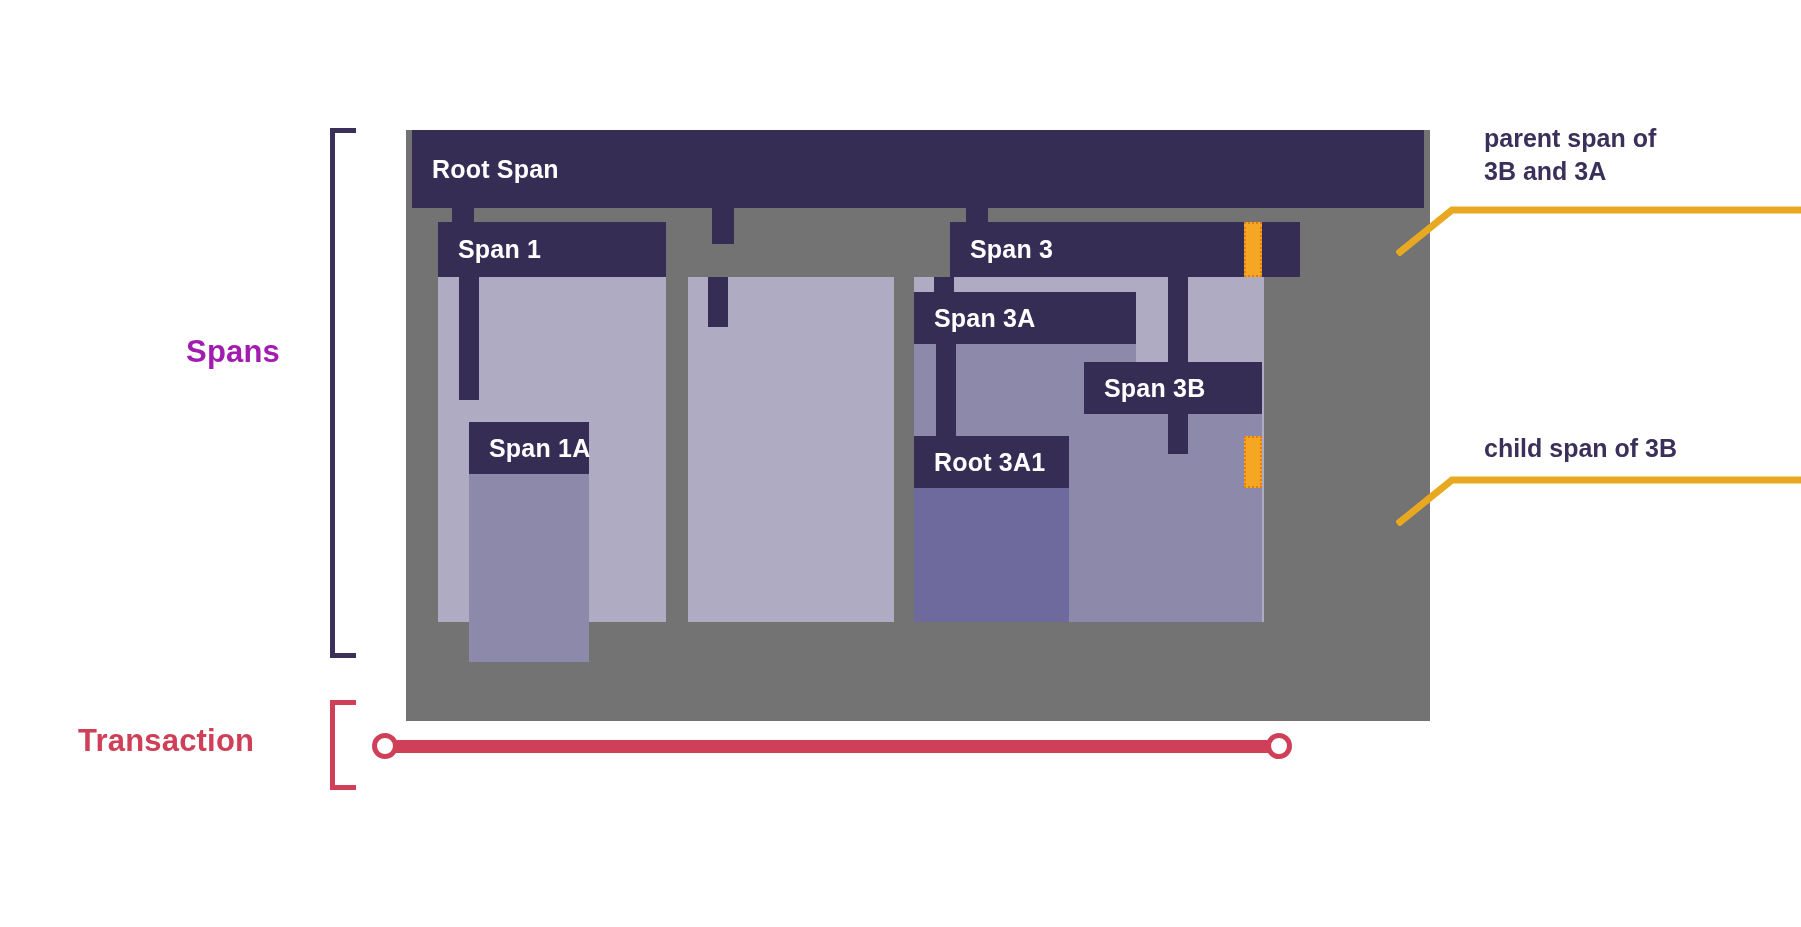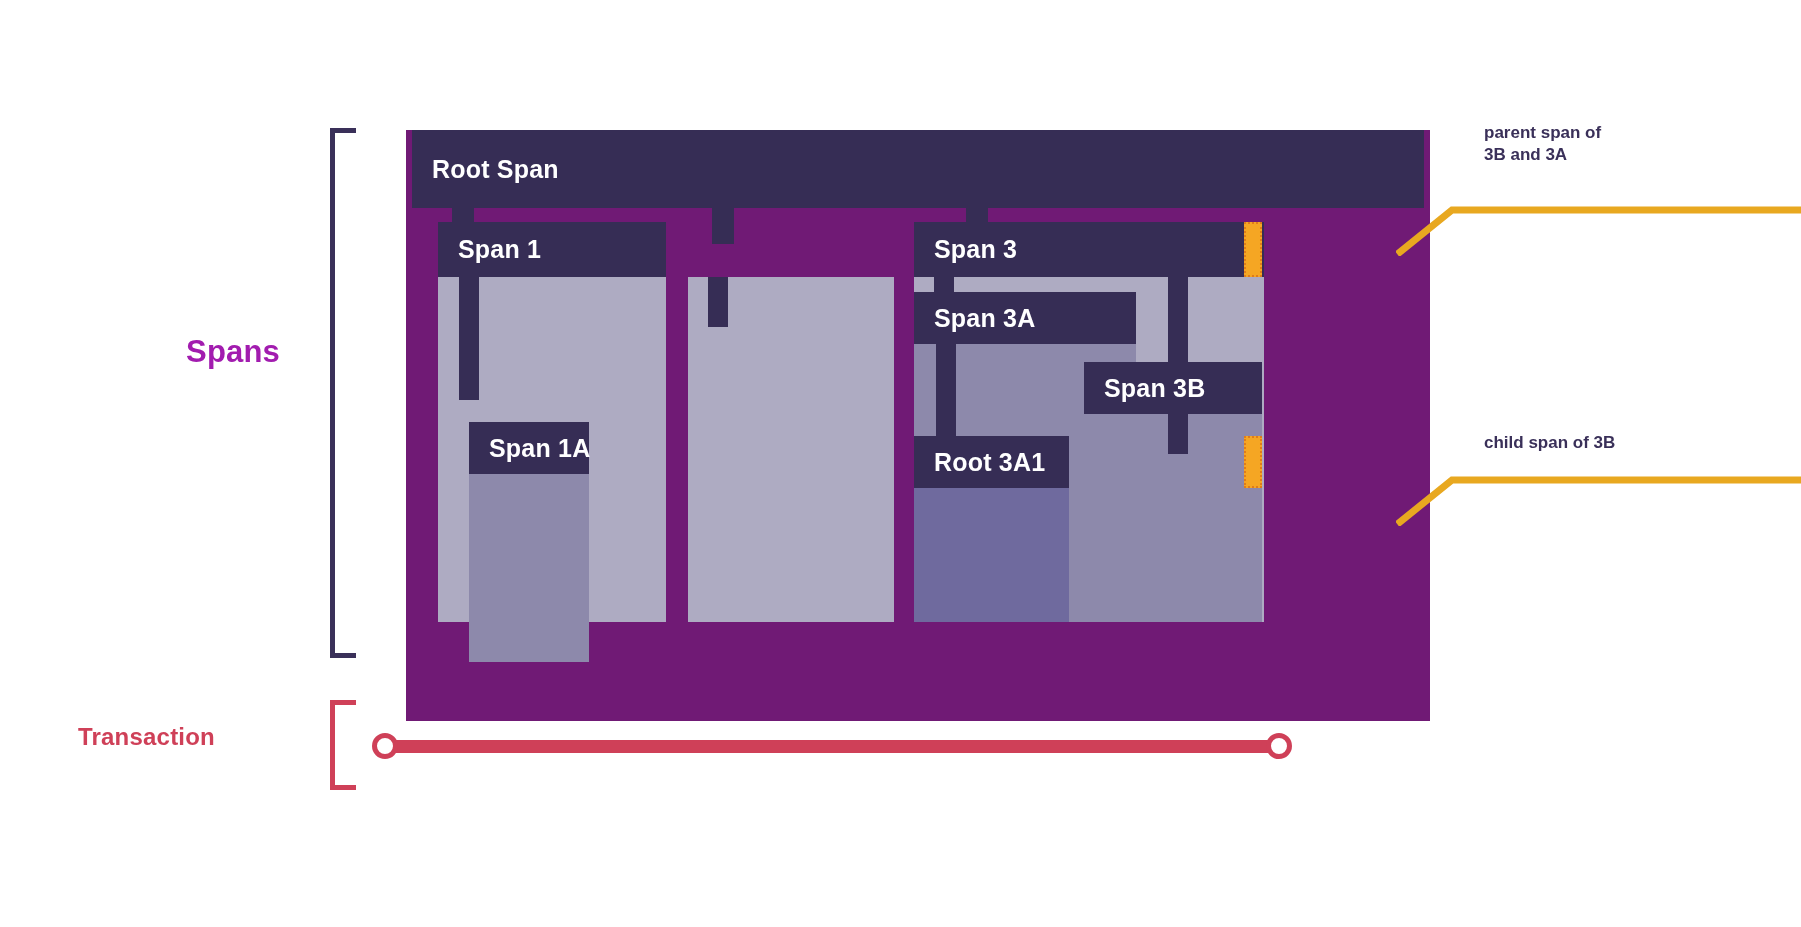--- a/index.html
+++ b/index.html
@@ -12,21 +12,21 @@
   #stage { position: relative; width: 1801px; height: 927px; background:#fff; }
 
   
   .side-label {
     position: absolute;
     font-weight: 700;
     letter-spacing: .2px;
     white-space: nowrap;
   }
   #spans-label { left: 186px; top: 334px; font-size: 31px; color: #a21caf; }
-  #transaction-label { left: 78px; top: 723px; font-size: 24px; color: #cf4058; }
+  #transaction-label { left: 78px; top: 723px; font-size: 31px; color: #cf4058; }
 
   .bracket {
     position: absolute;
     border-style: solid;
     border-color: #3a3059;
     border-right: none;
   }
   #spans-bracket {
     left: 330px; top: 128px; width: 26px; height: 530px;
     border-width: 5px; border-color: #3a3059;
@@ -34,21 +34,21 @@
   #transaction-bracket {
     left: 330px; top: 700px; width: 26px; height: 90px;
     border-width: 5px; border-color: #cf4058;
   }
 
   
   #spans-container {
     position: absolute;
     left: 406px; top: 130px;
     width: 1024px; height: 591px;
-    background: #701a75;
+    background: #737373;
   }
 
   
   .span { position: absolute; }
   .span-header {
     position: absolute; left: 0; top: 0; width: 100%;
     background: #362d55;
     color: #ffffff;
     font-size: 25px;
     font-weight: 700;
@@ -71,21 +71,21 @@
   .marker {
     position: absolute;
     background: #f5a623;
     border: 2px dotted #e07b1a;
   }
 
   
   .callout-line { position: absolute; }
   .callout-text {
     position: absolute;
-    font-size: 17px; font-weight: 700; line-height: 1.32;
+    font-size: 25px; font-weight: 700; line-height: 1.32;
     color: #3a3059; white-space: pre-line;
   }
 
   
   #transaction-bar { position: absolute; left: 372px; top: 733px; width: 920px; height: 26px; }
   #transaction-line {
     position: absolute; left: 18px; top: 7px; width: 884px; height: 13px;
     background: #cf4058;
   }
   .txn-dot {
@@ -126,21 +126,21 @@
       <div class="span-header" style="height:52px;">Span 1A</div>
       <div class="span-body" style="top:52px; height:188px;"></div>
     </div>
 
     <div class="span d1" style="left:282px; top:92px; width:206px; height:400px;">
       <div class="span-body" style="top:55px; height:345px;"></div>
     </div>
     <div class="stem" style="left:302px; top:147px; width:20px; height:50px;"></div>
 
     <div class="span d1" style="left:508px; top:92px; width:350px; height:400px;">
-      <div class="span-header" style="height:55px;">Span 3</div>
+      <div class="span-header" style="height:55px;margin-left:36px;">Span 3</div>
       <div class="span-body" style="top:55px; height:345px;"></div>
     </div>
 
     <div class="marker" style="left:838px; top:92px; width:18px; height:55px;"></div>
 
     <div class="stem" style="left:528px; top:147px; width:20px; height:45px;"></div>
     <div class="span d2" style="left:508px; top:162px; width:222px; height:330px;">
       <div class="span-header" style="height:52px;">Span 3A</div>
       <div class="span-body" style="top:52px; height:278px;"></div>
     </div>

